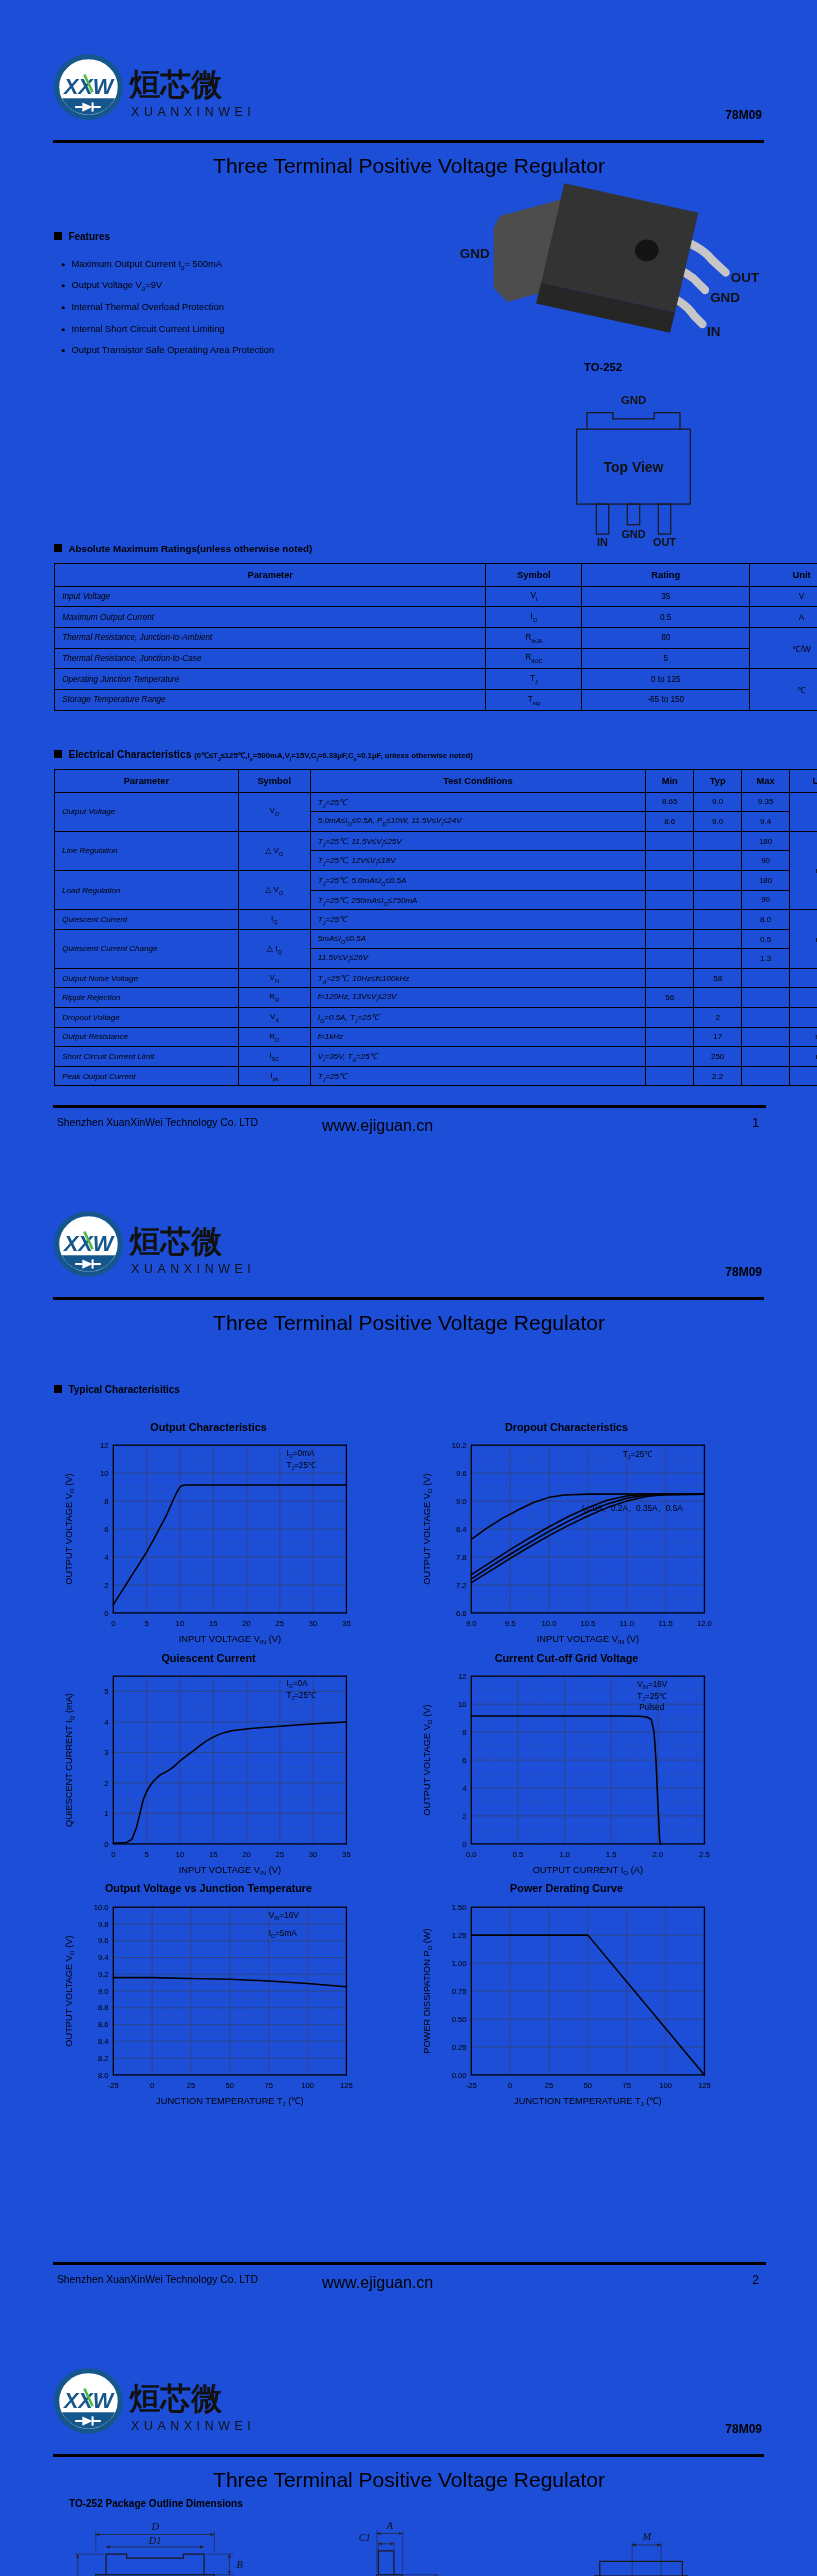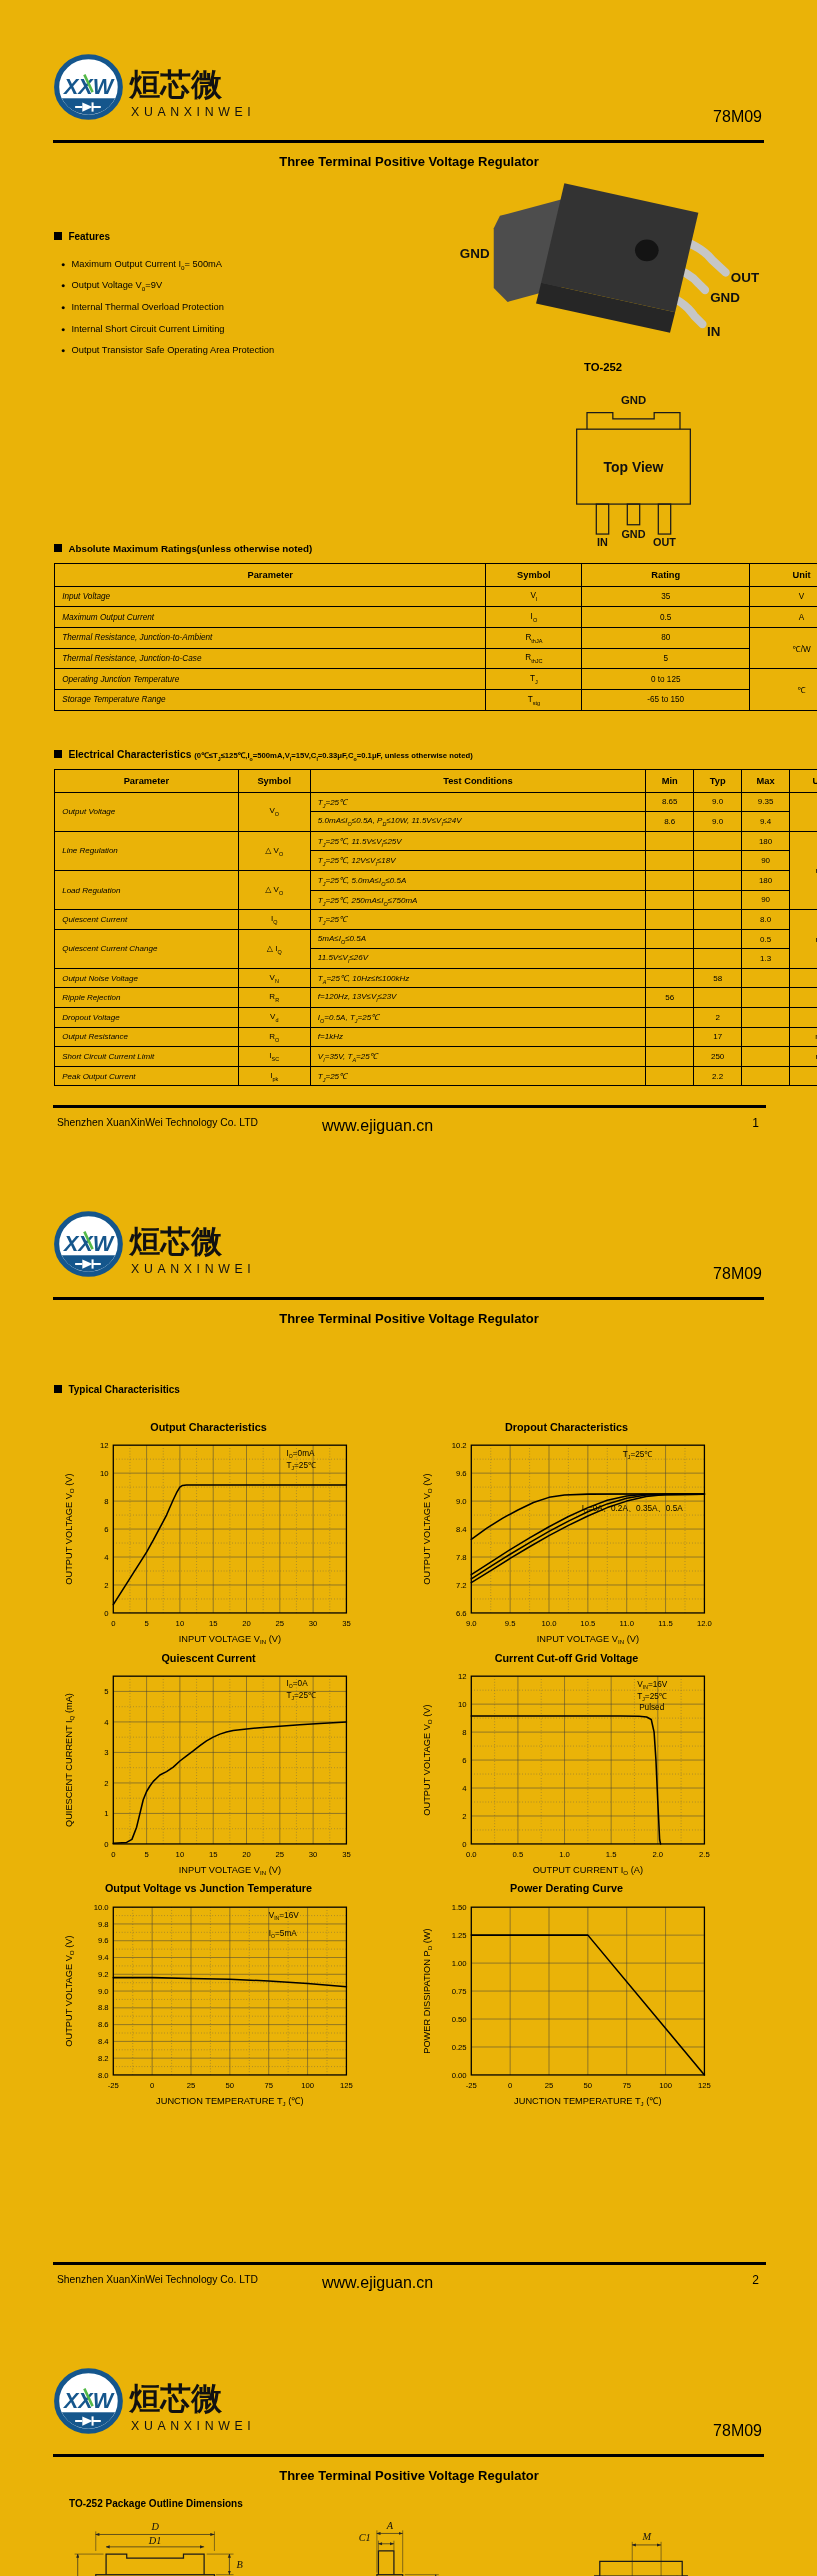--- a/index.html
+++ b/index.html
@@ -1,27 +1,27 @@
 <!DOCTYPE html>
 <html style="font-size:8.2px"><head>
 <meta charset="utf-8">
 <style>
   html,body{margin:0;padding:0;background:#fff;}
   .sheet{position:relative;width:818px;margin:0 auto;background:#fff;color:#000;
          font-family:"Liberation Sans",sans-serif;}
-  .page{position:relative;width:818px;height:1157px;background:#eab308;overflow:hidden;}
+  .page{position:relative;width:818px;height:1157px;background:#1d4ed8;overflow:hidden;}
 
   
   .logo{position:absolute;left:52px;top:49px;width:268px;height:77px;}
   .lg-cn{font-size:60px;font-weight:bold;fill:#111;font-family:"DejaVu Sans",sans-serif;}
   .lg-en{font-size:24px;letter-spacing:9px;fill:#111;}
   .lg-abbr{font-size:42px;font-weight:bold;font-style:italic;fill:#15568c;}
-  .partno{position:absolute;right:56px;top:108px;font-size:16px;font-weight:normal;}
+  .partno{position:absolute;right:56px;top:108px;font-size:12px;font-weight:bold;}
   .hrule{position:absolute;left:53px;top:140px;width:711px;height:2.6px;background:#000;}
-  .doc-title{position:absolute;left:0;right:0;top:154px;text-align:center;font-size:13px;font-weight:bold;}
+  .doc-title{position:absolute;left:0;right:0;top:154px;text-align:center;font-size:21px;font-weight:normal;}
 
   
   .sec{position:absolute;font-size:10px;font-weight:bold;white-space:nowrap;}
   .sec .sq{display:inline-block;width:8.2px;height:8.2px;background:#000;margin-right:6.2px;}
   .cond{font-size:7.7px;font-weight:bold;}
 
   .feat{position:absolute;left:61px;font-size:9.3px;white-space:nowrap;}
   .feat .dot{font-size:7.2px;margin-right:6.2px;}
 
   .cap{position:absolute;font-size:11.3px;font-weight:bold;text-align:center;}

